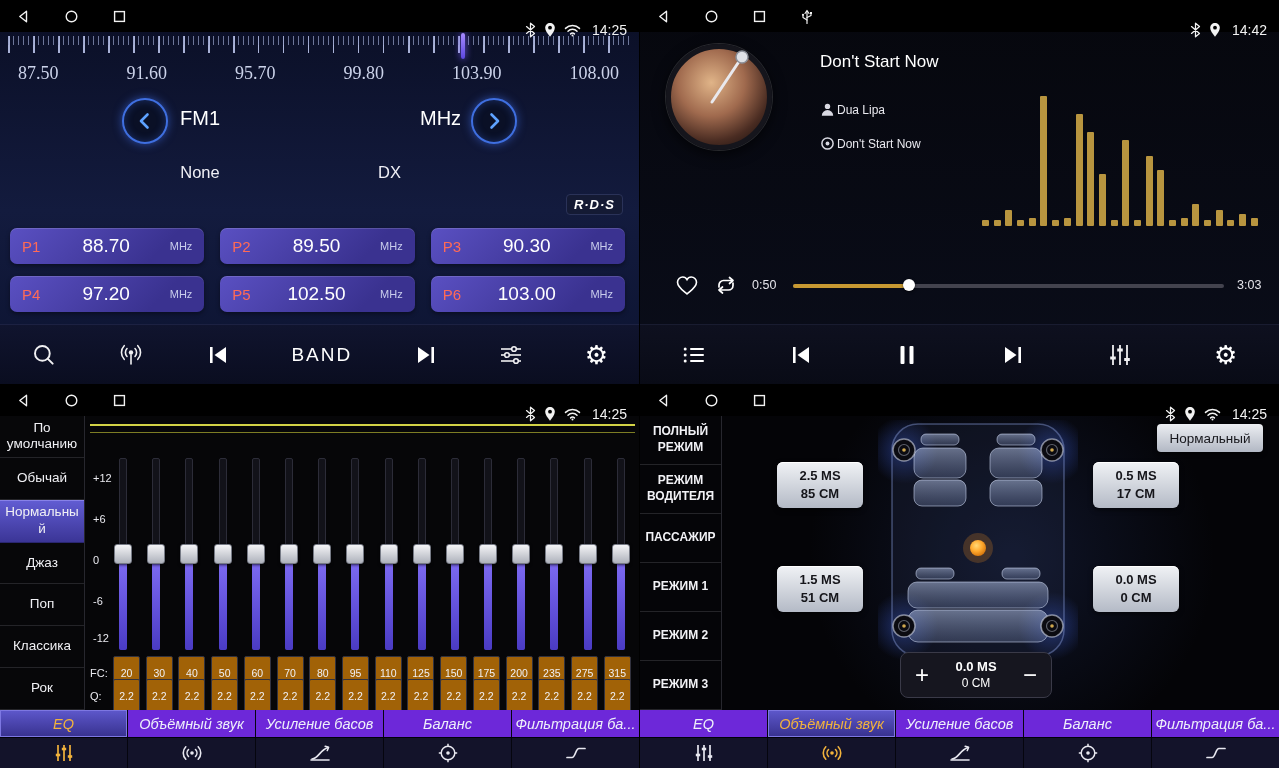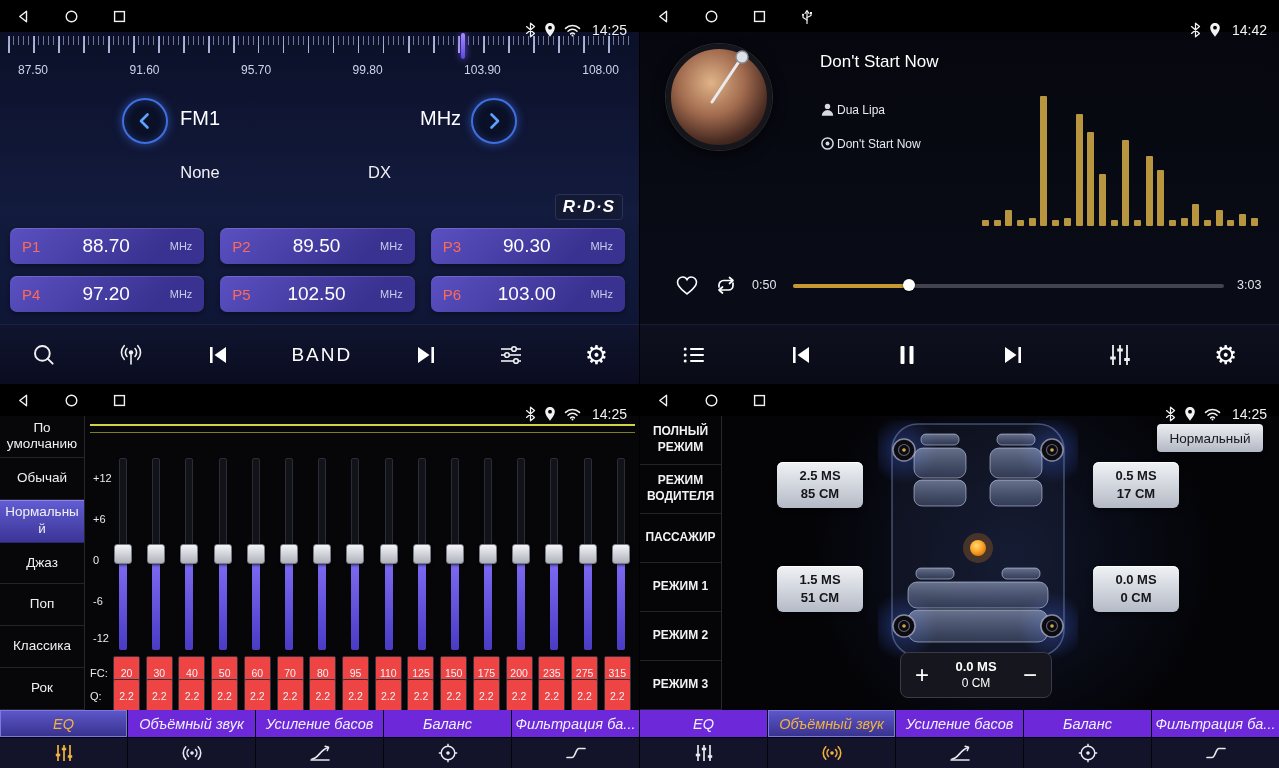--- a/index.html
+++ b/index.html
@@ -21,29 +21,29 @@
   .icon { display:flex; align-items:center; justify-content:center; cursor:default; }
   .clickable { cursor:pointer; }
 
   
   .ruler { position:absolute; left:8px; right:10px; top:36px; height:24px; cursor:pointer;
     background-image:
       repeating-linear-gradient(90deg, rgba(150,160,200,.7) 0 1px, transparent 1px 5px),
       repeating-linear-gradient(90deg, #aab3d8 0 1.5px, transparent 1.5px 25px);
     background-size:100% 9px, 100% 17px; background-repeat:no-repeat; background-position:top left; }
   .pointer { position:absolute; top:-3px; width:3.5px; height:26px; background:linear-gradient(180deg,#a78bff,#5b46e0); border-radius:2px; box-shadow:0 0 7px #7a5cff; }
-  .scale-row { position:absolute; left:8px; right:10px; top:63px; display:flex; justify-content:space-between; font-size:12px; color:#ccd3ea; padding:0 10px; }
+  .scale-row { position:absolute; left:8px; right:10px; top:63px; display:flex; justify-content:space-between; font-size:18px; color:#ccd3ea; padding:0 10px;font-family:Liberation Serif, serif; }
   .chev { position:absolute; width:46px; height:46px; border-radius:50%; background:#0a1026; border:2px solid #3f6fe0; box-shadow:0 0 10px rgba(70,120,255,.55), inset 0 0 8px rgba(70,120,255,.3); display:flex; align-items:center; justify-content:center; cursor:pointer; }
   #chev-down { left:122px; top:98px; } #chev-up { left:471px; top:98px; }
   .band-lbl { position:absolute; left:168px; top:107px; width:64px; text-align:center; font-size:20px; color:#fff; }
   .pty-lbl  { position:absolute; left:168px; top:163px; width:64px; text-align:center; font-size:16.5px; color:#f0f0f6; }
   .freq-big { position:absolute; left:232px; top:94px; width:178px; text-align:center; font-size:45px; font-weight:bold; color:#fff; letter-spacing:1px; }
   .unit-lbl { position:absolute; left:420px; top:107px; font-size:20px; color:#fff; }
-  .dx-lbl   { position:absolute; left:368px; top:163px; font-size:16.5px; color:#f0f0f6; }
-  .rds { position:absolute; right:16px; top:194px; font-size:17px; font-style:italic; font-weight:bold; color:#fff; background:#141a34; border:1px solid #2a3258; border-radius:4px; padding:2px 7px; letter-spacing:1px; }
+  .dx-lbl   { position:absolute; left:378px; top:163px; font-size:16.5px; color:#f0f0f6; }
+  .rds { position:absolute; right:16px; top:194px; font-size:13px; font-style:italic; font-weight:bold; color:#fff; background:#141a34; border:1px solid #2a3258; border-radius:4px; padding:2px 7px; letter-spacing:1px; }
   .presets { position:absolute; left:10px; right:14px; top:228px; display:grid; grid-template-columns:1fr 1fr 1fr; gap:12px 16px; }
   .preset { height:36px; border-radius:7px; background:linear-gradient(135deg,#5a50c2,#3a3290 75%); display:flex; align-items:center; padding:0 12px; cursor:pointer; box-shadow:inset 0 1px 0 rgba(255,255,255,.15), 0 2px 4px rgba(0,0,0,.4); }
   .preset .num { font-size:15px; color:#ff6a57; width:28px; }
   .preset .pfreq { flex:1; text-align:center; font-size:19px; color:#fff; }
   .preset .punit { font-size:11px; color:#c9cdec; width:30px; text-align:right; }
   .rtoolbar { position:absolute; left:0; right:0; bottom:0; height:60px; background:linear-gradient(180deg,#10142e,#0a0d20); display:flex; align-items:center; justify-content:space-around; border-top:1px solid #1c2142; }
   .band-btn { font-size:19px; letter-spacing:2px; color:#fff; cursor:pointer; }
   .gear { font-size:26px; color:#fff; line-height:1; cursor:pointer; font-family:"DejaVu Sans",sans-serif; }
 
   
@@ -75,21 +75,21 @@
   .ax0{top:56px}.ax1{top:97px}.ax2{top:138px}.ax3{top:179px}.ax4{top:216px}
   .eq-bands { position:absolute; left:27px; right:8px; top:42px; height:192px; display:flex; justify-content:space-between; }
   .bcol { position:relative; width:20px; height:100%; cursor:pointer; }
   .bcol .trk { position:absolute; left:6px; top:0; bottom:0; width:8px; background:#121219; border:1px solid #2c2c38; border-radius:2px; }
   .bcol .bfill { position:absolute; left:6px; bottom:0; width:8px; height:46%; background:linear-gradient(180deg,#7d6af2,#4a3bc4); border-radius:2px; }
   .bcol .hdl { position:absolute; left:1px; top:calc(50% - 10px); width:18px; height:20px; border-radius:3px; background:linear-gradient(180deg,#f4f4f6,#aeb2bc); border:1px solid #767a85; box-shadow:0 1px 3px rgba(0,0,0,.7); }
   .fqrow { position:absolute; left:0; right:8px; display:flex; align-items:center; }
   #fcrow { top:240px; } #qrow { top:263px; }
   .fqlab { width:27px; padding-left:4px; font-size:11px; color:#e9e9ef; }
   .fqcells { flex:1; display:flex; justify-content:space-between; }
-  .fqcell { width:27px; height:34px; background:#ef4444; border:1px solid #32323e; border-radius:2px; font-size:10.5px; color:#f0f0f4; display:flex; align-items:center; justify-content:center; }
+  .fqcell { width:27px; height:34px; background:#a16207; border:1px solid #32323e; border-radius:2px; font-size:10.5px; color:#f0f0f4; display:flex; align-items:center; justify-content:center; }
 
   
   .tabbar { position:absolute; left:0; right:0; bottom:0; height:58px; z-index:5; }
   .tlabels { display:flex; height:27px; background:#6d28d9;font-style:italic; }
   .tlab { flex:1; display:flex; align-items:center; justify-content:center; font-size:14.5px; color:#eef0fa; border-right:1px solid #05050e; cursor:pointer; white-space:nowrap; overflow:hidden; }
   .tlab:last-child { border-right:none; }
   .tlab.active { background:linear-gradient(180deg,#5e58cc,#37318e); color:#f2b33c; box-shadow:inset 0 0 0 1px #7d77e2; }
   .ticons { display:flex; height:31px; background:#13132a; border-top:1px solid #01010a; }
   .tic { flex:1; display:flex; align-items:center; justify-content:center; border-right:1px solid #05050e; cursor:pointer; color:#e8e8f0; }
   .tic:last-child { border-right:none; }

